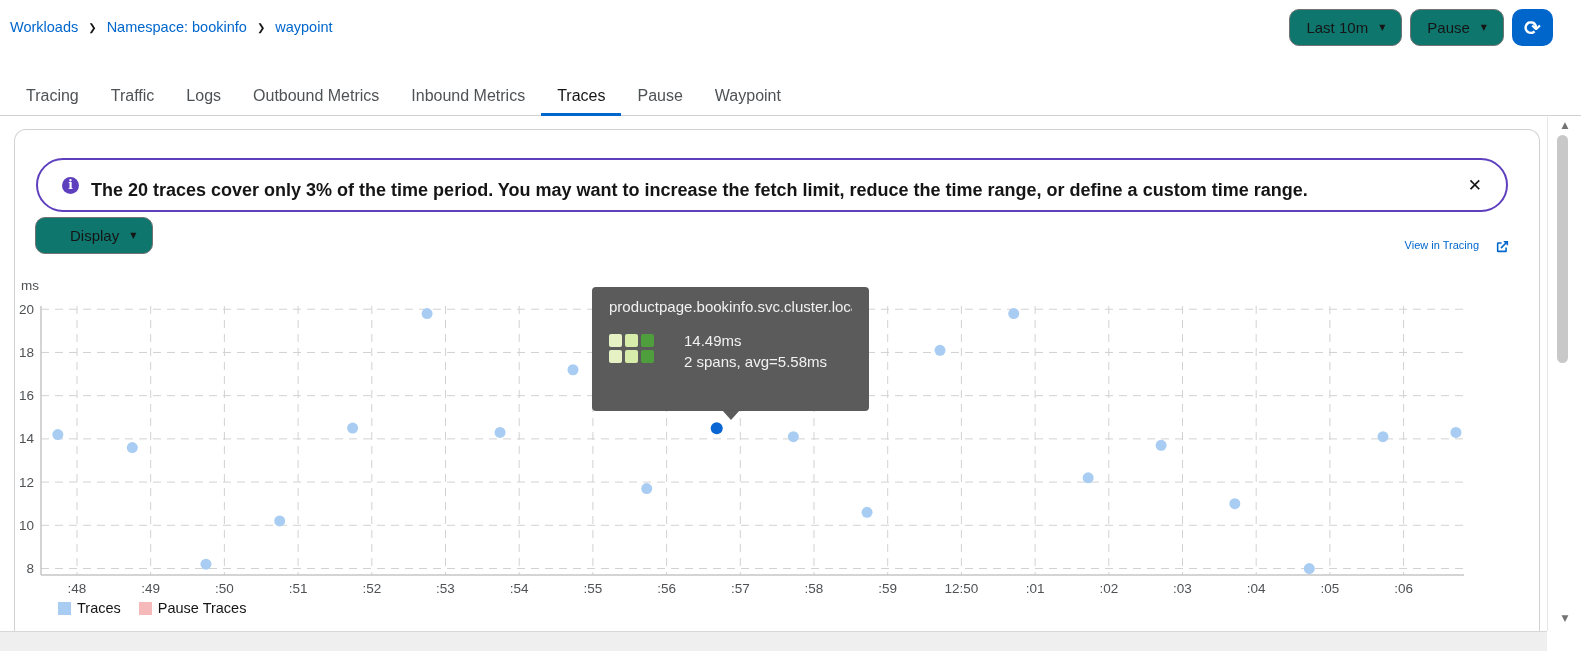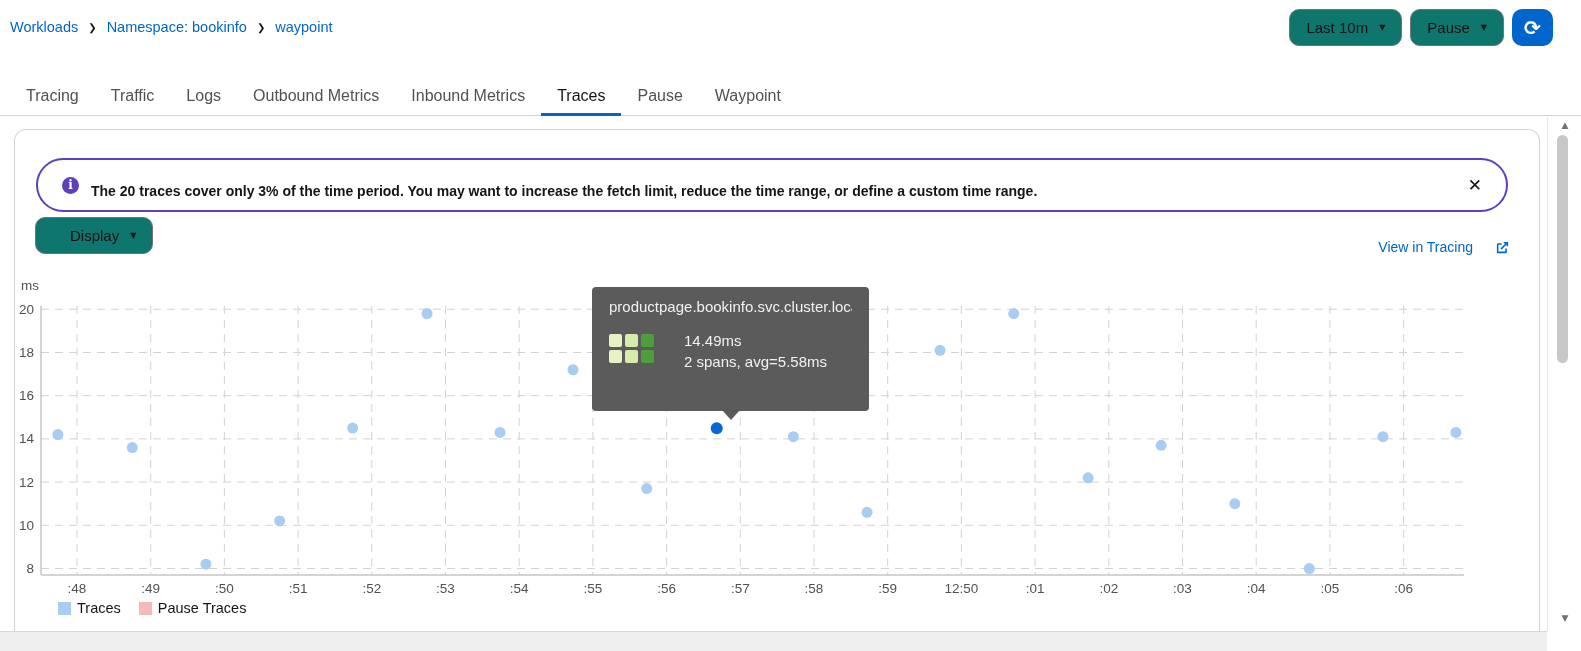--- a/index.html
+++ b/index.html
@@ -40,28 +40,28 @@
   .card { position:absolute; left:14px; top:129px; width:1526px; height:502px; background:#fff;
     border:1px solid #d2d2d2; border-bottom:none; border-radius:12px 12px 0 0; }
 
   
   .alert { position:absolute; left:36px; top:158px; width:1472px; height:54px;
     border:2px solid #5e40be; border-radius:27px; background:#fff;
     display:flex; align-items:center; gap:12px; padding:0 24px; z-index:3; }
   .info-icon { width:17px; height:17px; border-radius:50%; background:#5e40be; color:#fff;
     font-family:"DejaVu Serif",serif; font-weight:bold; font-size:12px; line-height:17px;
     text-align:center; flex:0 0 auto; }
-  .alert-text { font-size:14px; font-weight:bold; color:#151515;margin-top:11px; }
+  .alert-text { font-size:18px; font-weight:bold; color:#151515;margin-top:11px; }
   .alert-close { margin-left:auto; background:none; border:none; font-size:17px; color:#151515;
     cursor:pointer; font-family:"DejaVu Sans",sans-serif; font-weight:bold; }
 
   
   .display-btn { position:absolute; left:35px; top:217px; z-index:2;padding-left:34px; }
-  .tracing-link { position:absolute; top:239px; right:71px; display:flex; align-items:center; gap:22px;
-    color:#0066cc; font-size:14px; text-decoration:none; cursor:pointer; z-index:2; }
+  .tracing-link { position:absolute; top:239px; right:71px; display:flex; align-items:flex-start; gap:16px;
+    color:#0066cc; font-size:11px; text-decoration:none; cursor:pointer; z-index:2; }
   .tracing-link svg { display:block; }
 
   
   .chart { position:absolute; left:4px; top:276px; width:1505px; height:330px; z-index:1; }
   .legend { position:absolute; left:58px; top:600px; display:flex; gap:18px; align-items:center; z-index:2; }
   .legend-item { display:flex; align-items:center; gap:6px; font-size:14.5px; color:#151515; }
   .legend-swatch { width:13px; height:13px; flex:0 0 auto; }
 
   
   .tooltip { position:absolute; left:592px; top:287px; width:277px; height:124px;

